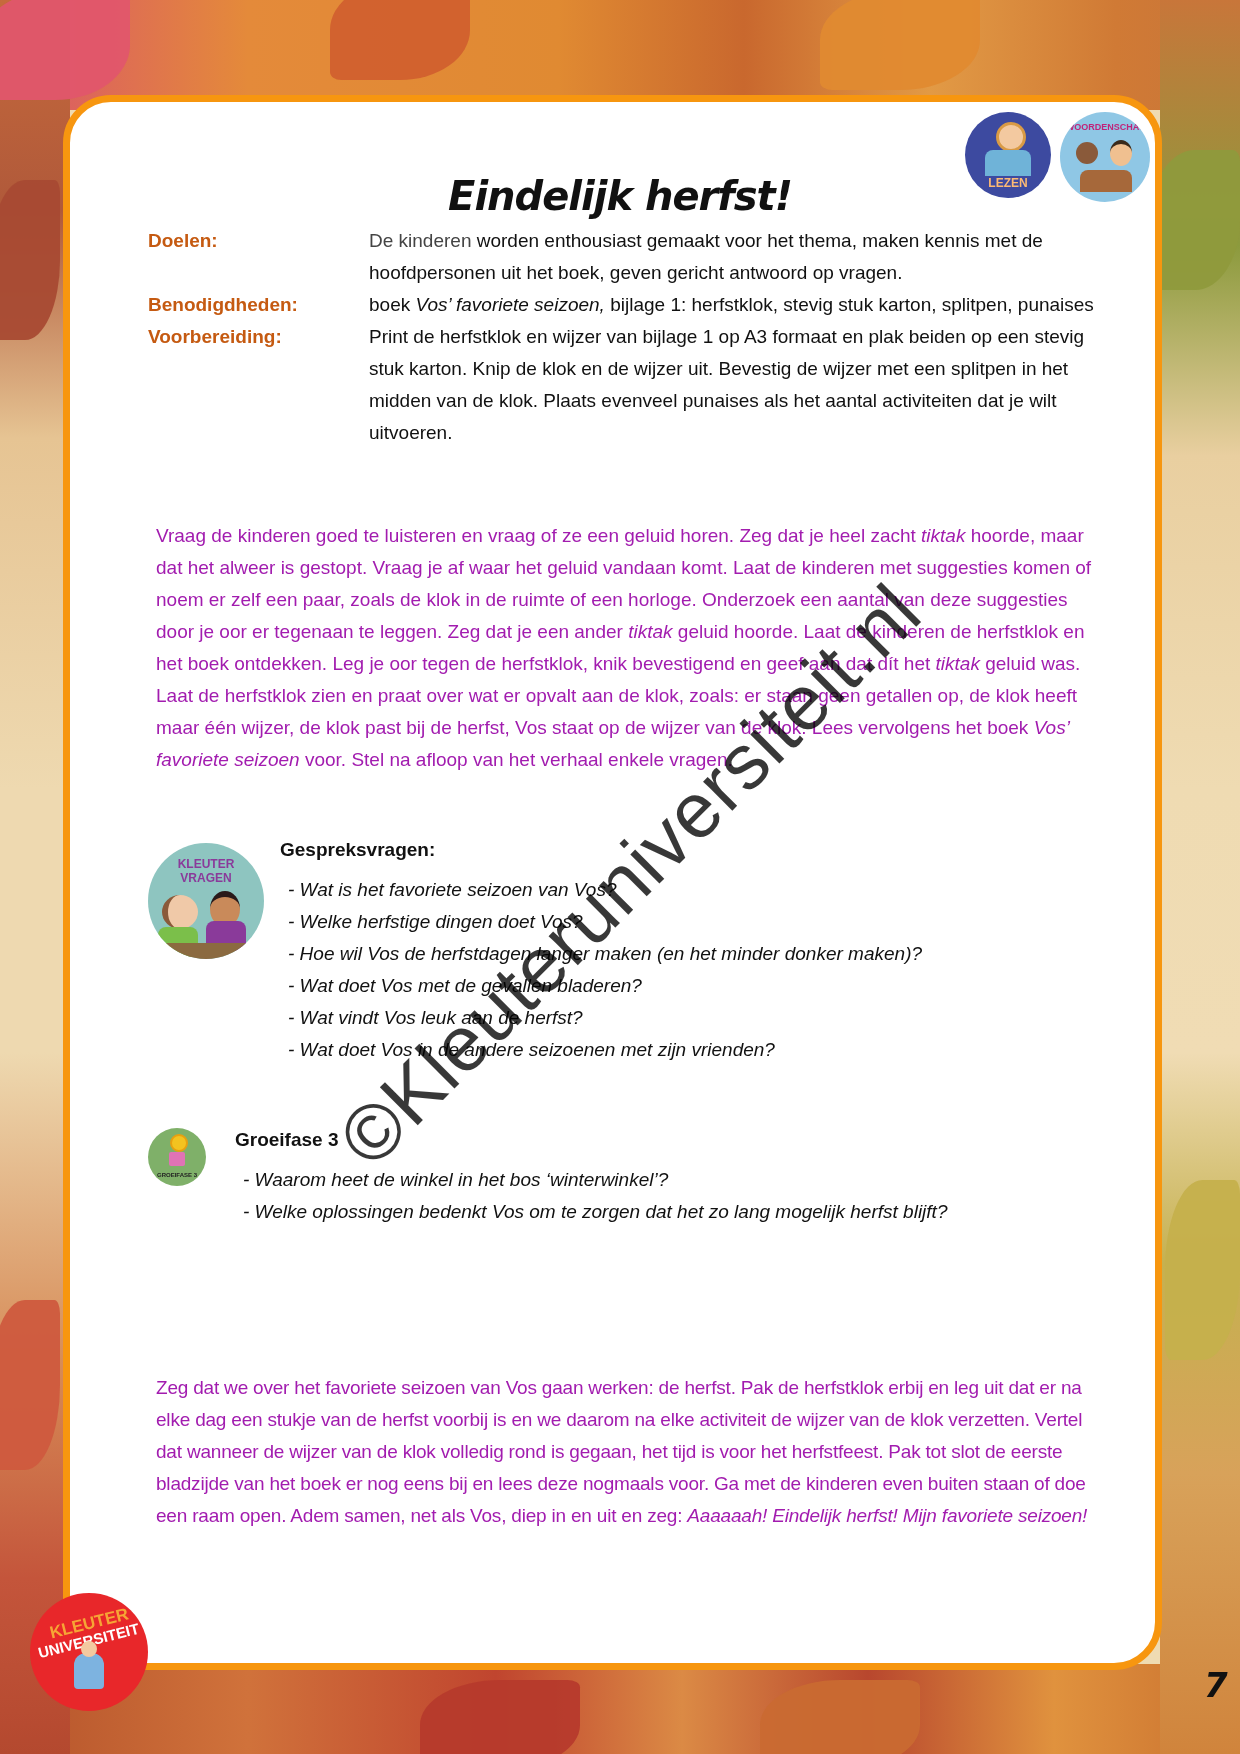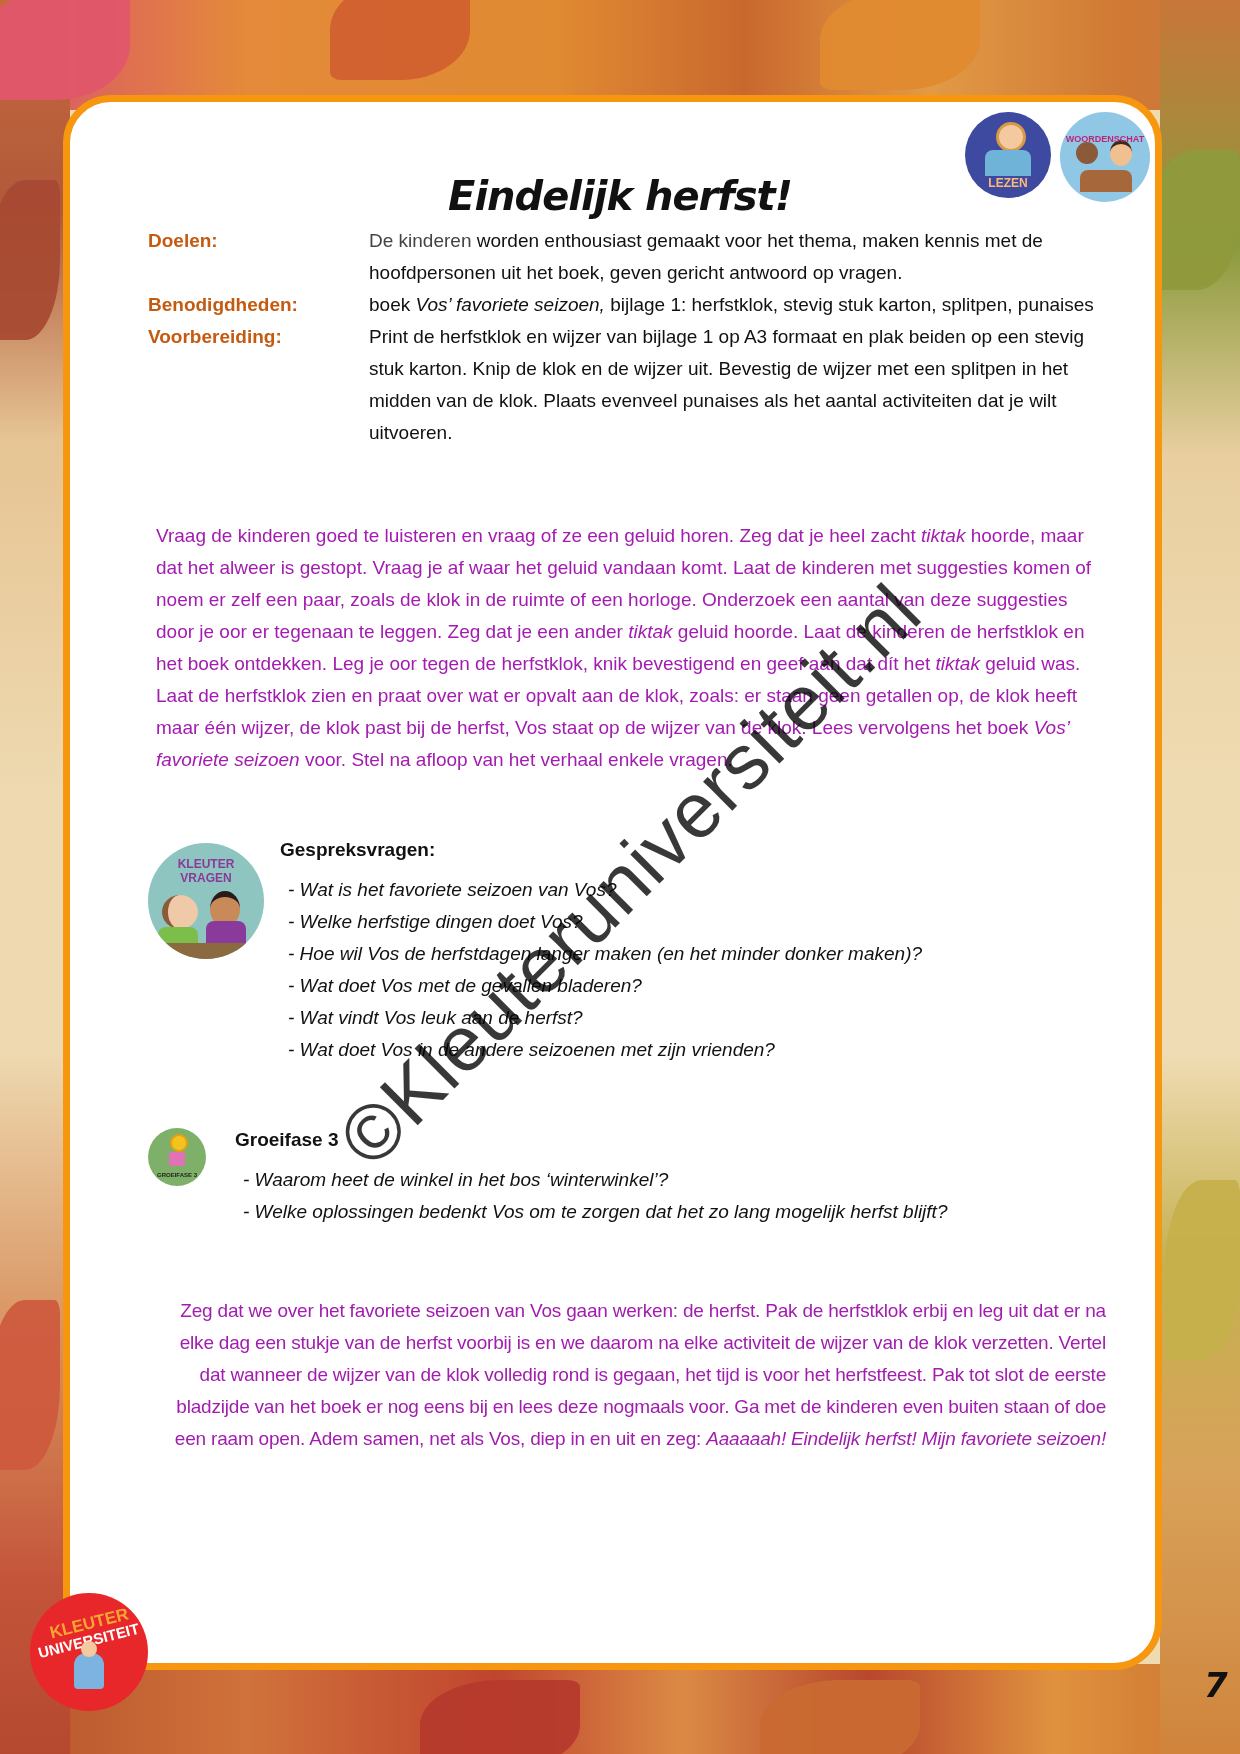--- a/index.html
+++ b/index.html
@@ -31,35 +31,35 @@
     position:absolute; left:0; width:1240px; top:146px; text-align:center;
     font-family:"DejaVu Sans", sans-serif; font-weight:bold; font-style:italic;
     font-size:40px; color:#111; letter-spacing:-1px;
   }
 
   .badge { position:absolute; border-radius:50%; overflow:hidden; display:flex;
     align-items:flex-end; justify-content:center; box-sizing:border-box; }
   .badge-lezen { left:965px; top:112px; width:86px; height:86px; background:#3d4aa0; }
   .badge-woord { left:1060px; top:112px; width:90px; height:90px; background:#8fc7e5; align-items:flex-start; }
   .badge-lezen .lbl { color:#fdba74; font-size:12px; font-weight:bold; margin-bottom:8px; position:relative; z-index:2;}
-  .badge-woord .lbl { color:#c0237a; font-size:9px; font-weight:bold; margin-top:22px; position:relative; z-index:2;text-align:center;}
+  .badge-woord .lbl { color:#c0237a; font-size:9px; font-weight:bold; margin-top:10px; position:relative; z-index:2;text-align:center;}
   .fig-head { position:absolute; border-radius:50%; }
   .fig-body { position:absolute; border-radius:8px 8px 0 0; }
 
   
   .meta { position:absolute; left:148px; top:225px; width:950px;
     font-family:"Liberation Sans", sans-serif; font-size:19px; line-height:32px; color:#111; }
   .meta-row { display:flex; }
   .meta-label { width:221px; flex:none; color:#c55a11; font-weight:bold; }
   .meta-value { flex:1; }
   .meta-value .muted { color:#444; }
 
   .body-text { position:absolute; left:148px; width:950px; font-size:19px; line-height:32px; color:#a21caf; margin:8px; }
   .p1 { top:512px; }
-  .p3 { top:1287px; letter-spacing:-0.2px;text-align:right; }
+  .p3 { top:1364px; letter-spacing:-0.2px; }
 
   .qblock { position:absolute; font-size:19px; line-height:32px; color:#111; }
   .qblock h3 { margin:0; font-size:19px; font-weight:bold; line-height:32px; }
   .qblock ul { list-style:none; margin:8px; padding:0; }
   .qblock li { font-style:italic; }
   .q1 { left:280px; top:834px; }
   .q2 { left:235px; top:1124px; }
 
   .icon-gesprek { position:absolute; left:148px; top:843px; width:116px; height:116px;
     border-radius:50%; background:#8ec5c0; overflow:hidden; }

